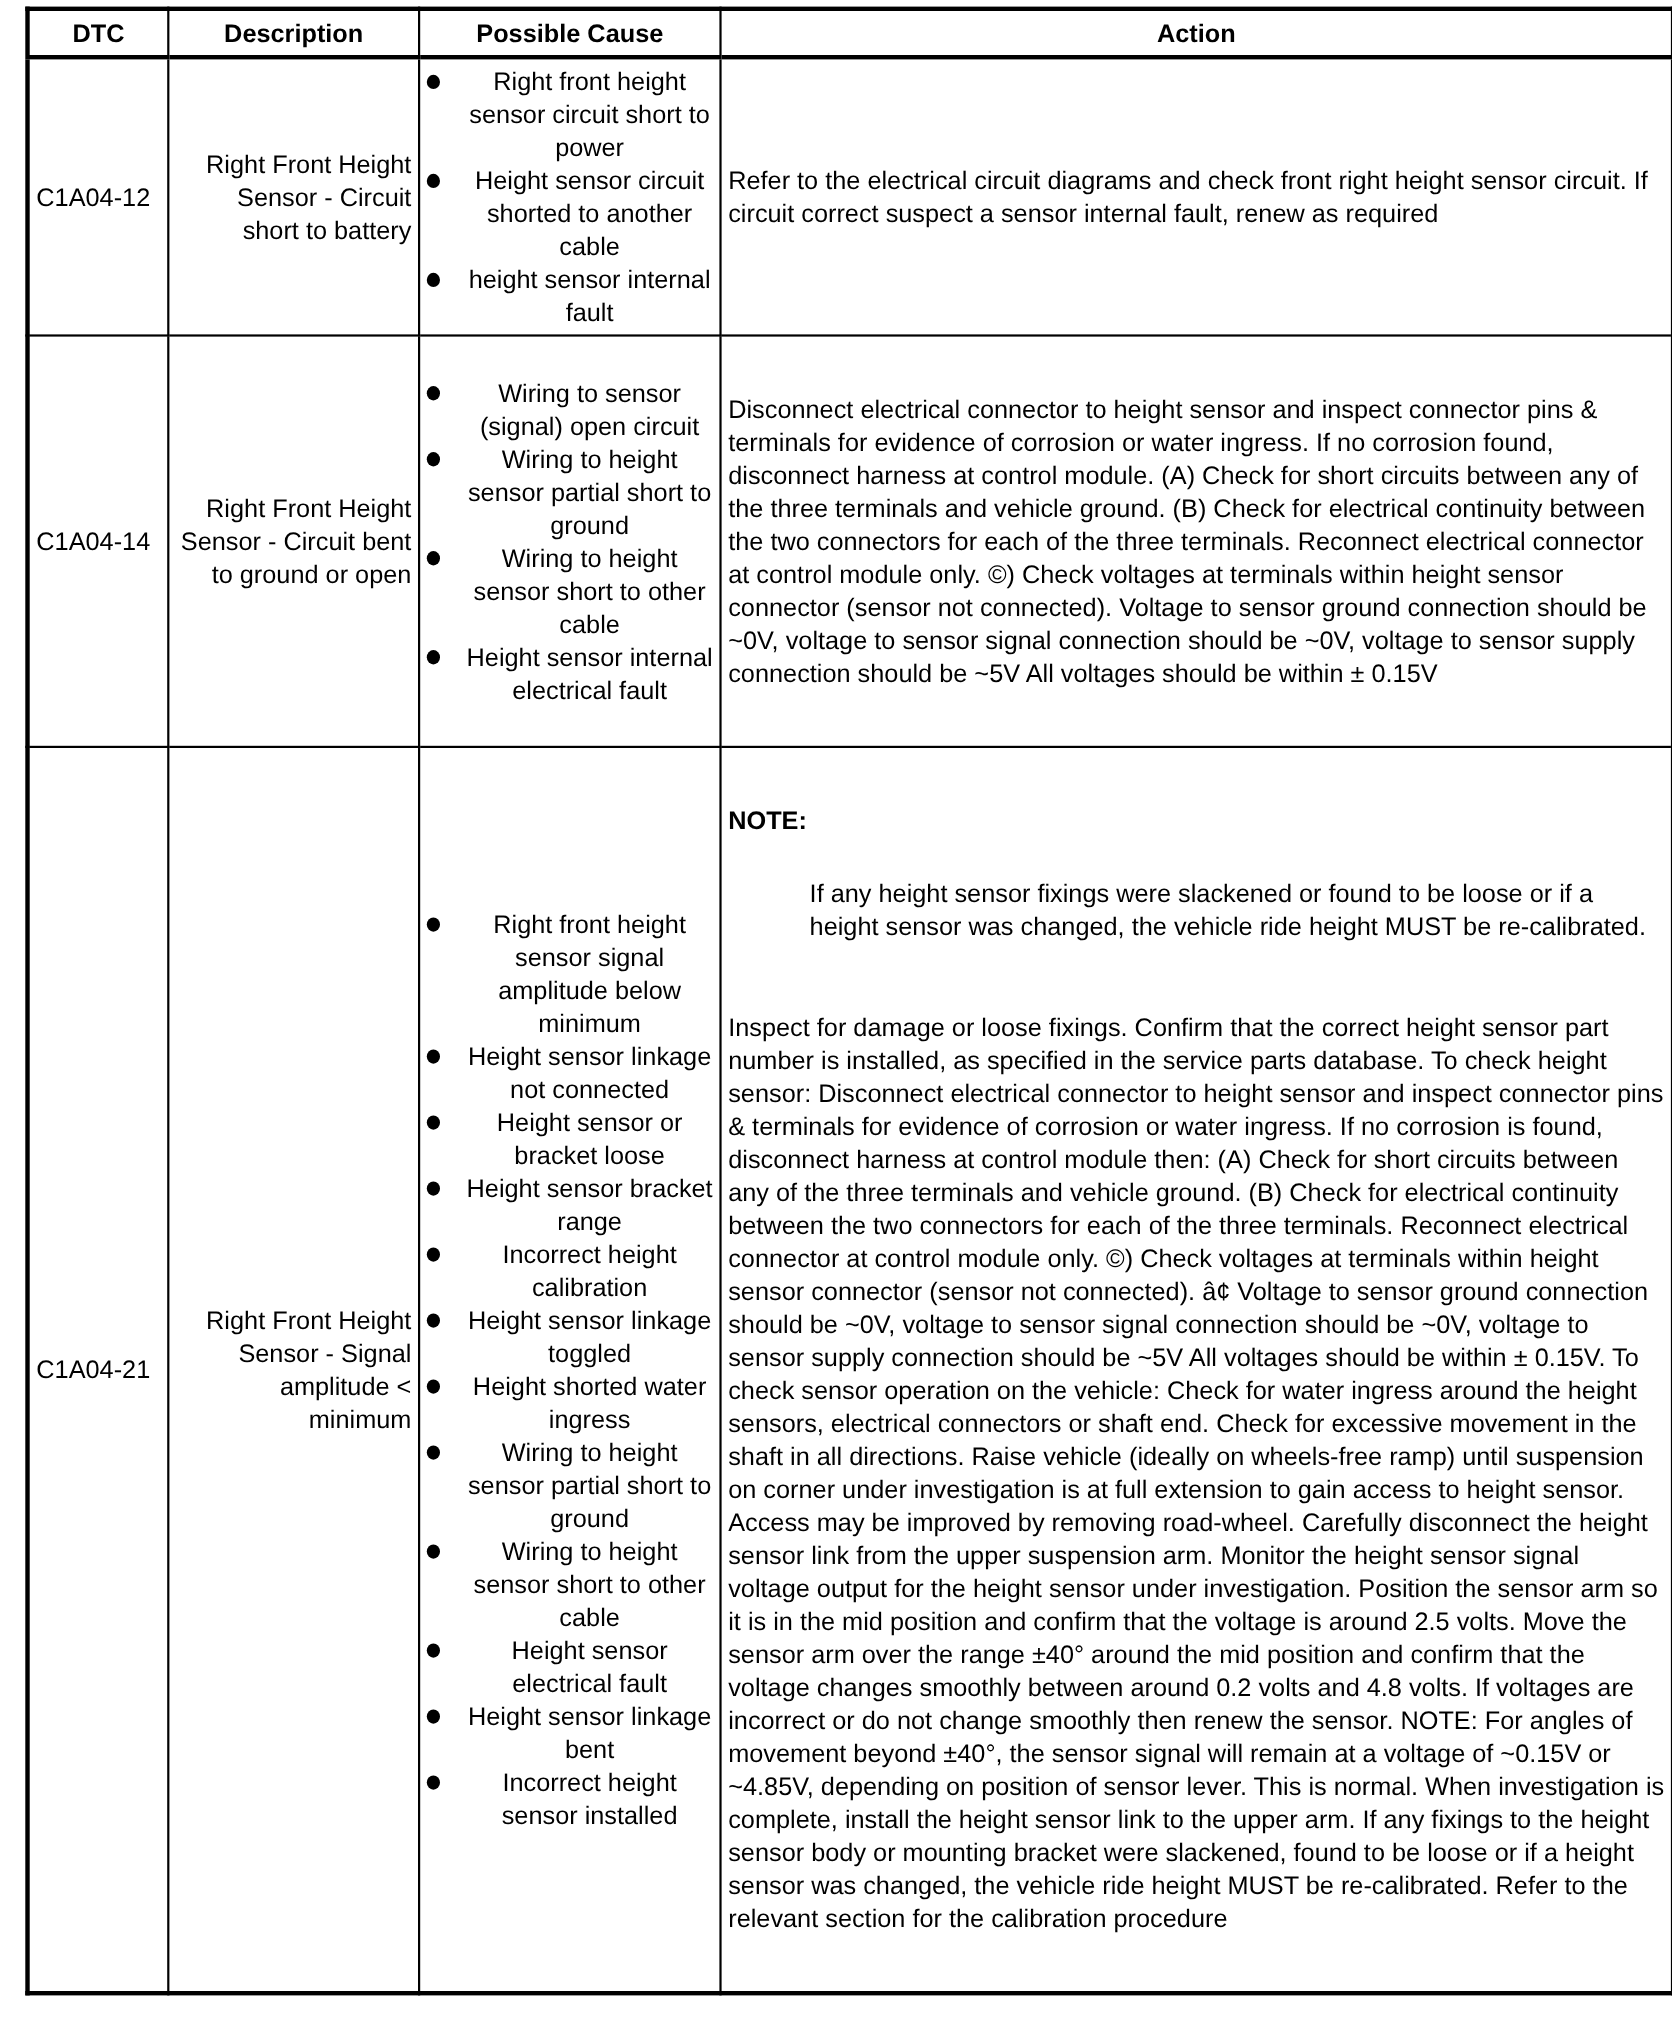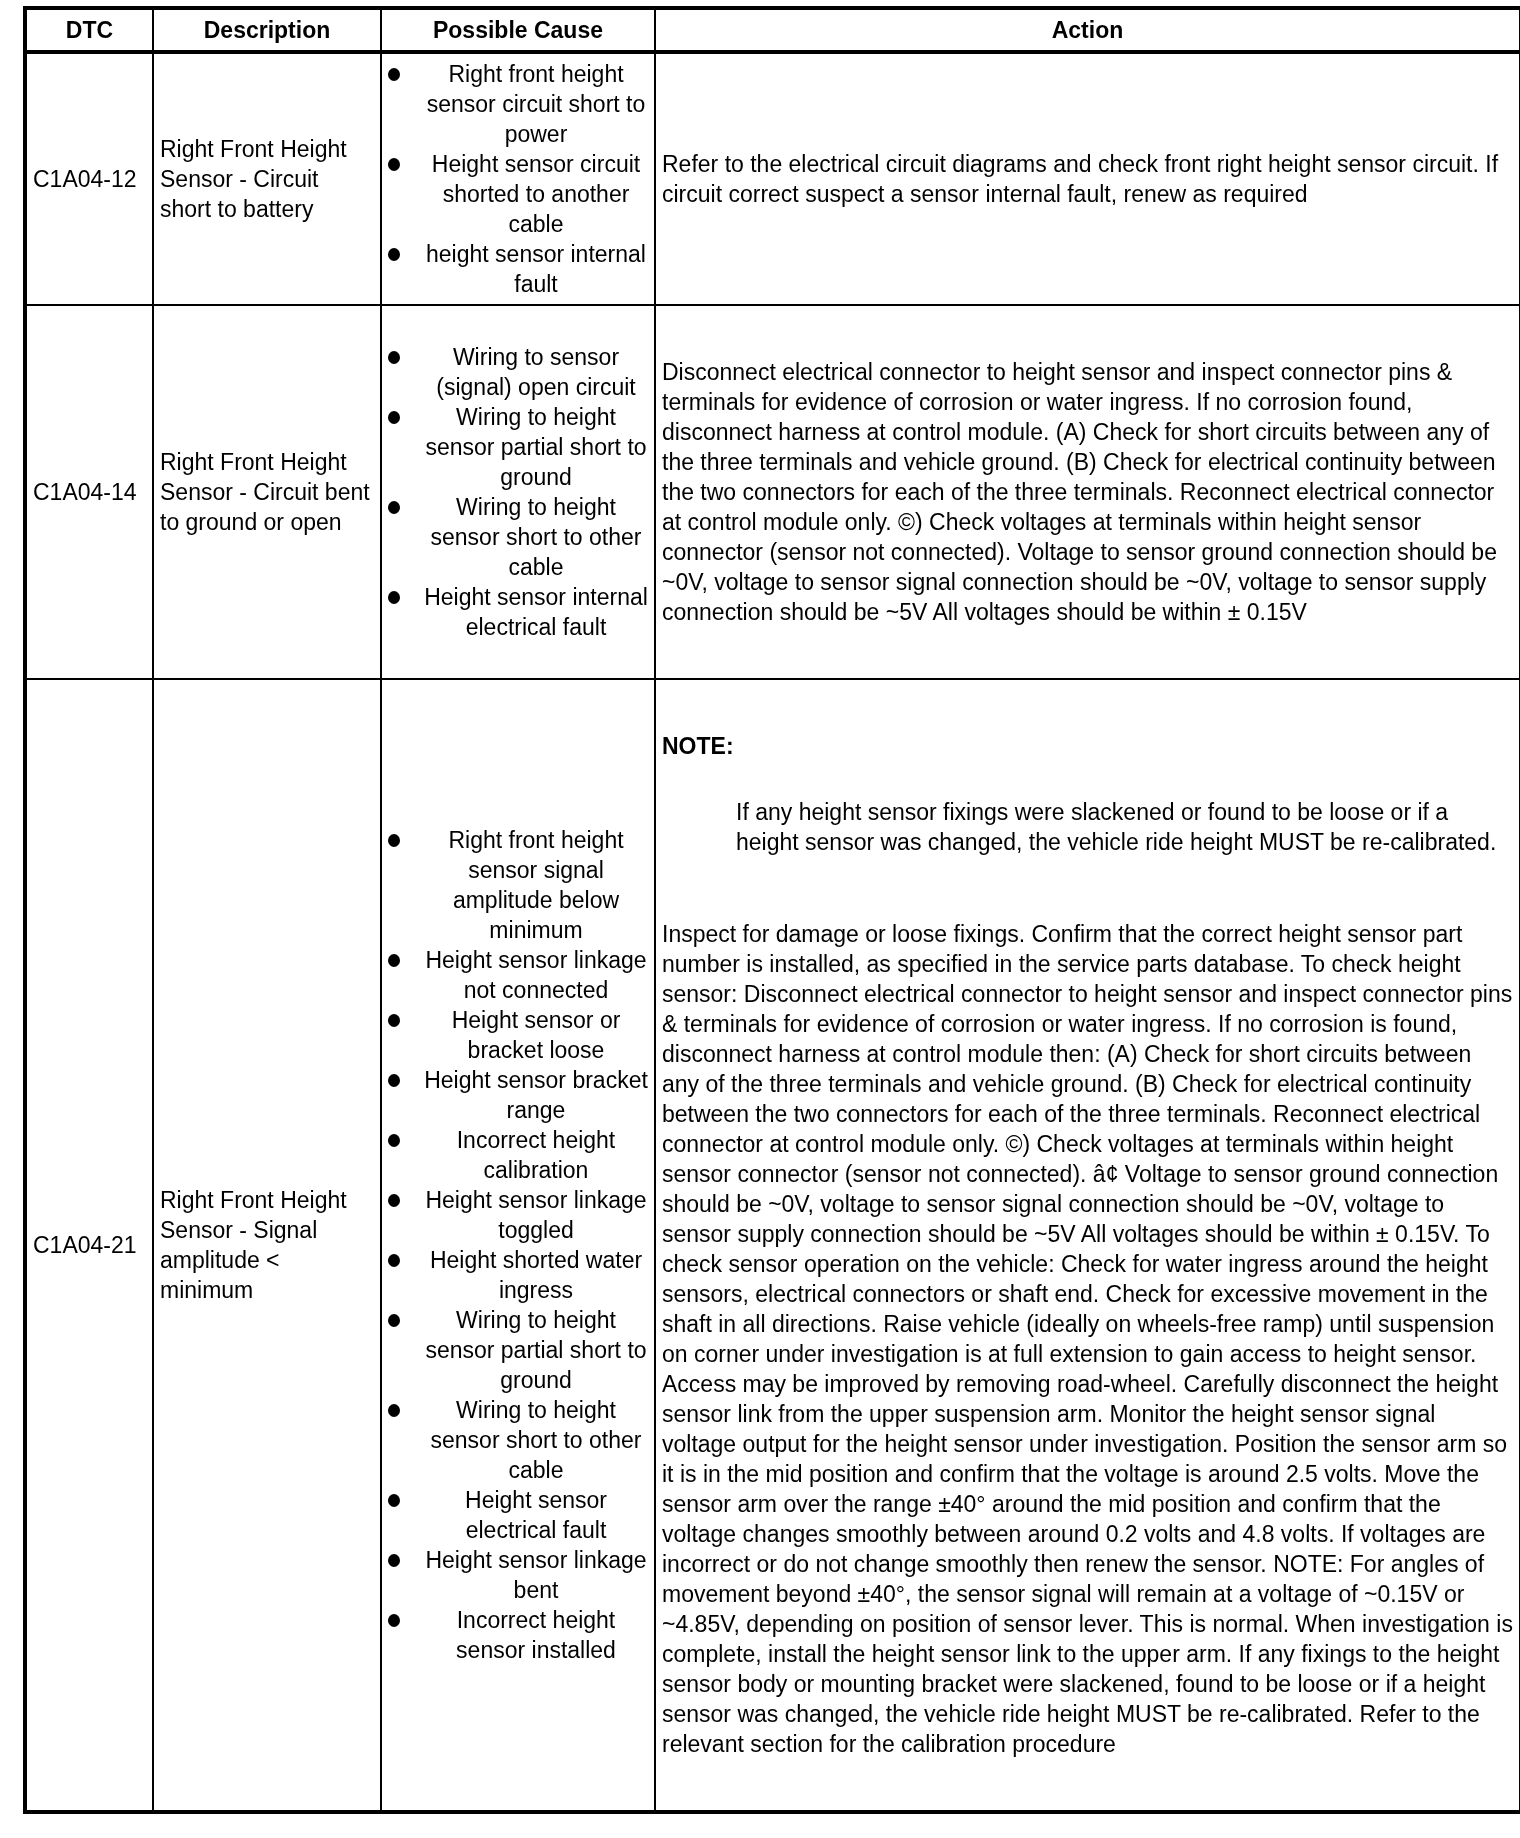--- a/index.html
+++ b/index.html
@@ -41,21 +41,21 @@
       height: 40px;
       font-size: 23px;
       border-bottom: 4px solid #000;
     }
     col.c-dtc { width: 128px; }
     col.c-desc { width: 228px; }
     col.c-cause { width: 274px; }
     col.c-action { width: auto; }
 
     td.dtc-code { padding-left: 4px; padding-right: 2px; white-space: nowrap; }
-    td.desc { padding-left: 6px; }
+    td.desc { padding-left: 6px; text-align: right; }
     td.cause { padding: 4px 2px 4px 20px; text-align: center; }
     ul.cause-list {
       list-style: none;
       margin: 0;
       padding: 0;
     }
     ul.cause-list li {
       position: relative;
       padding-left: 36px;
     }

